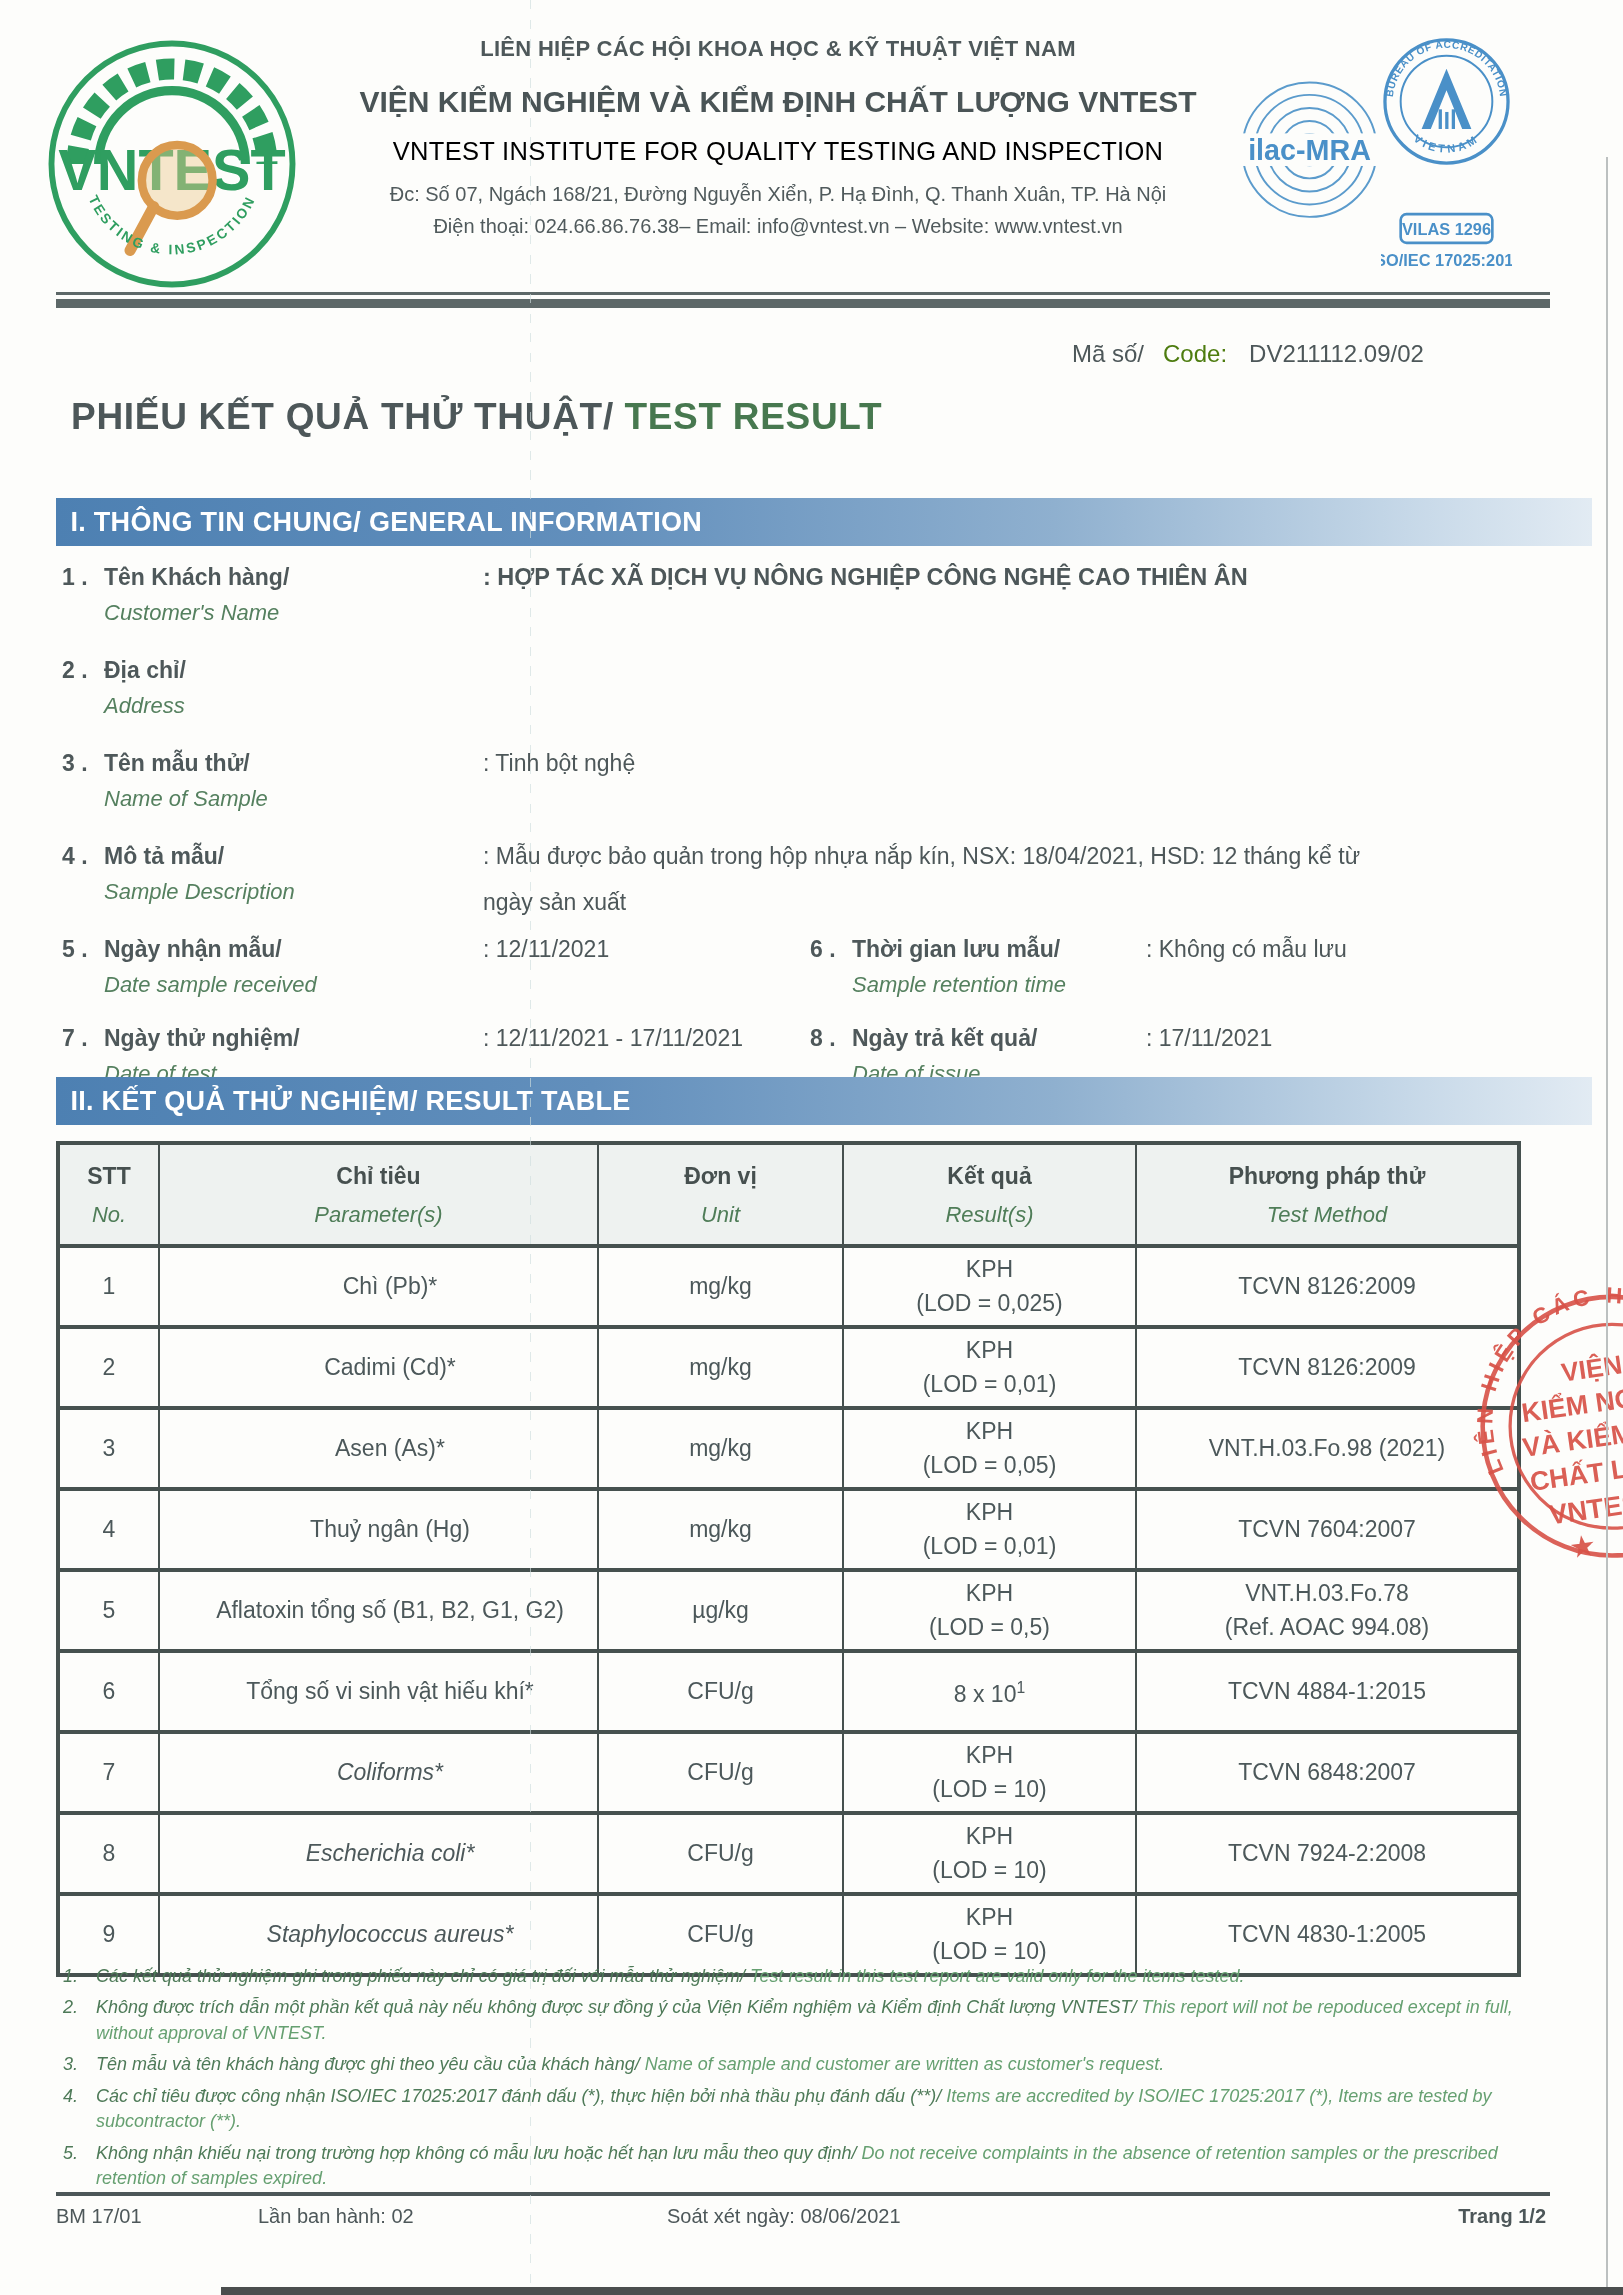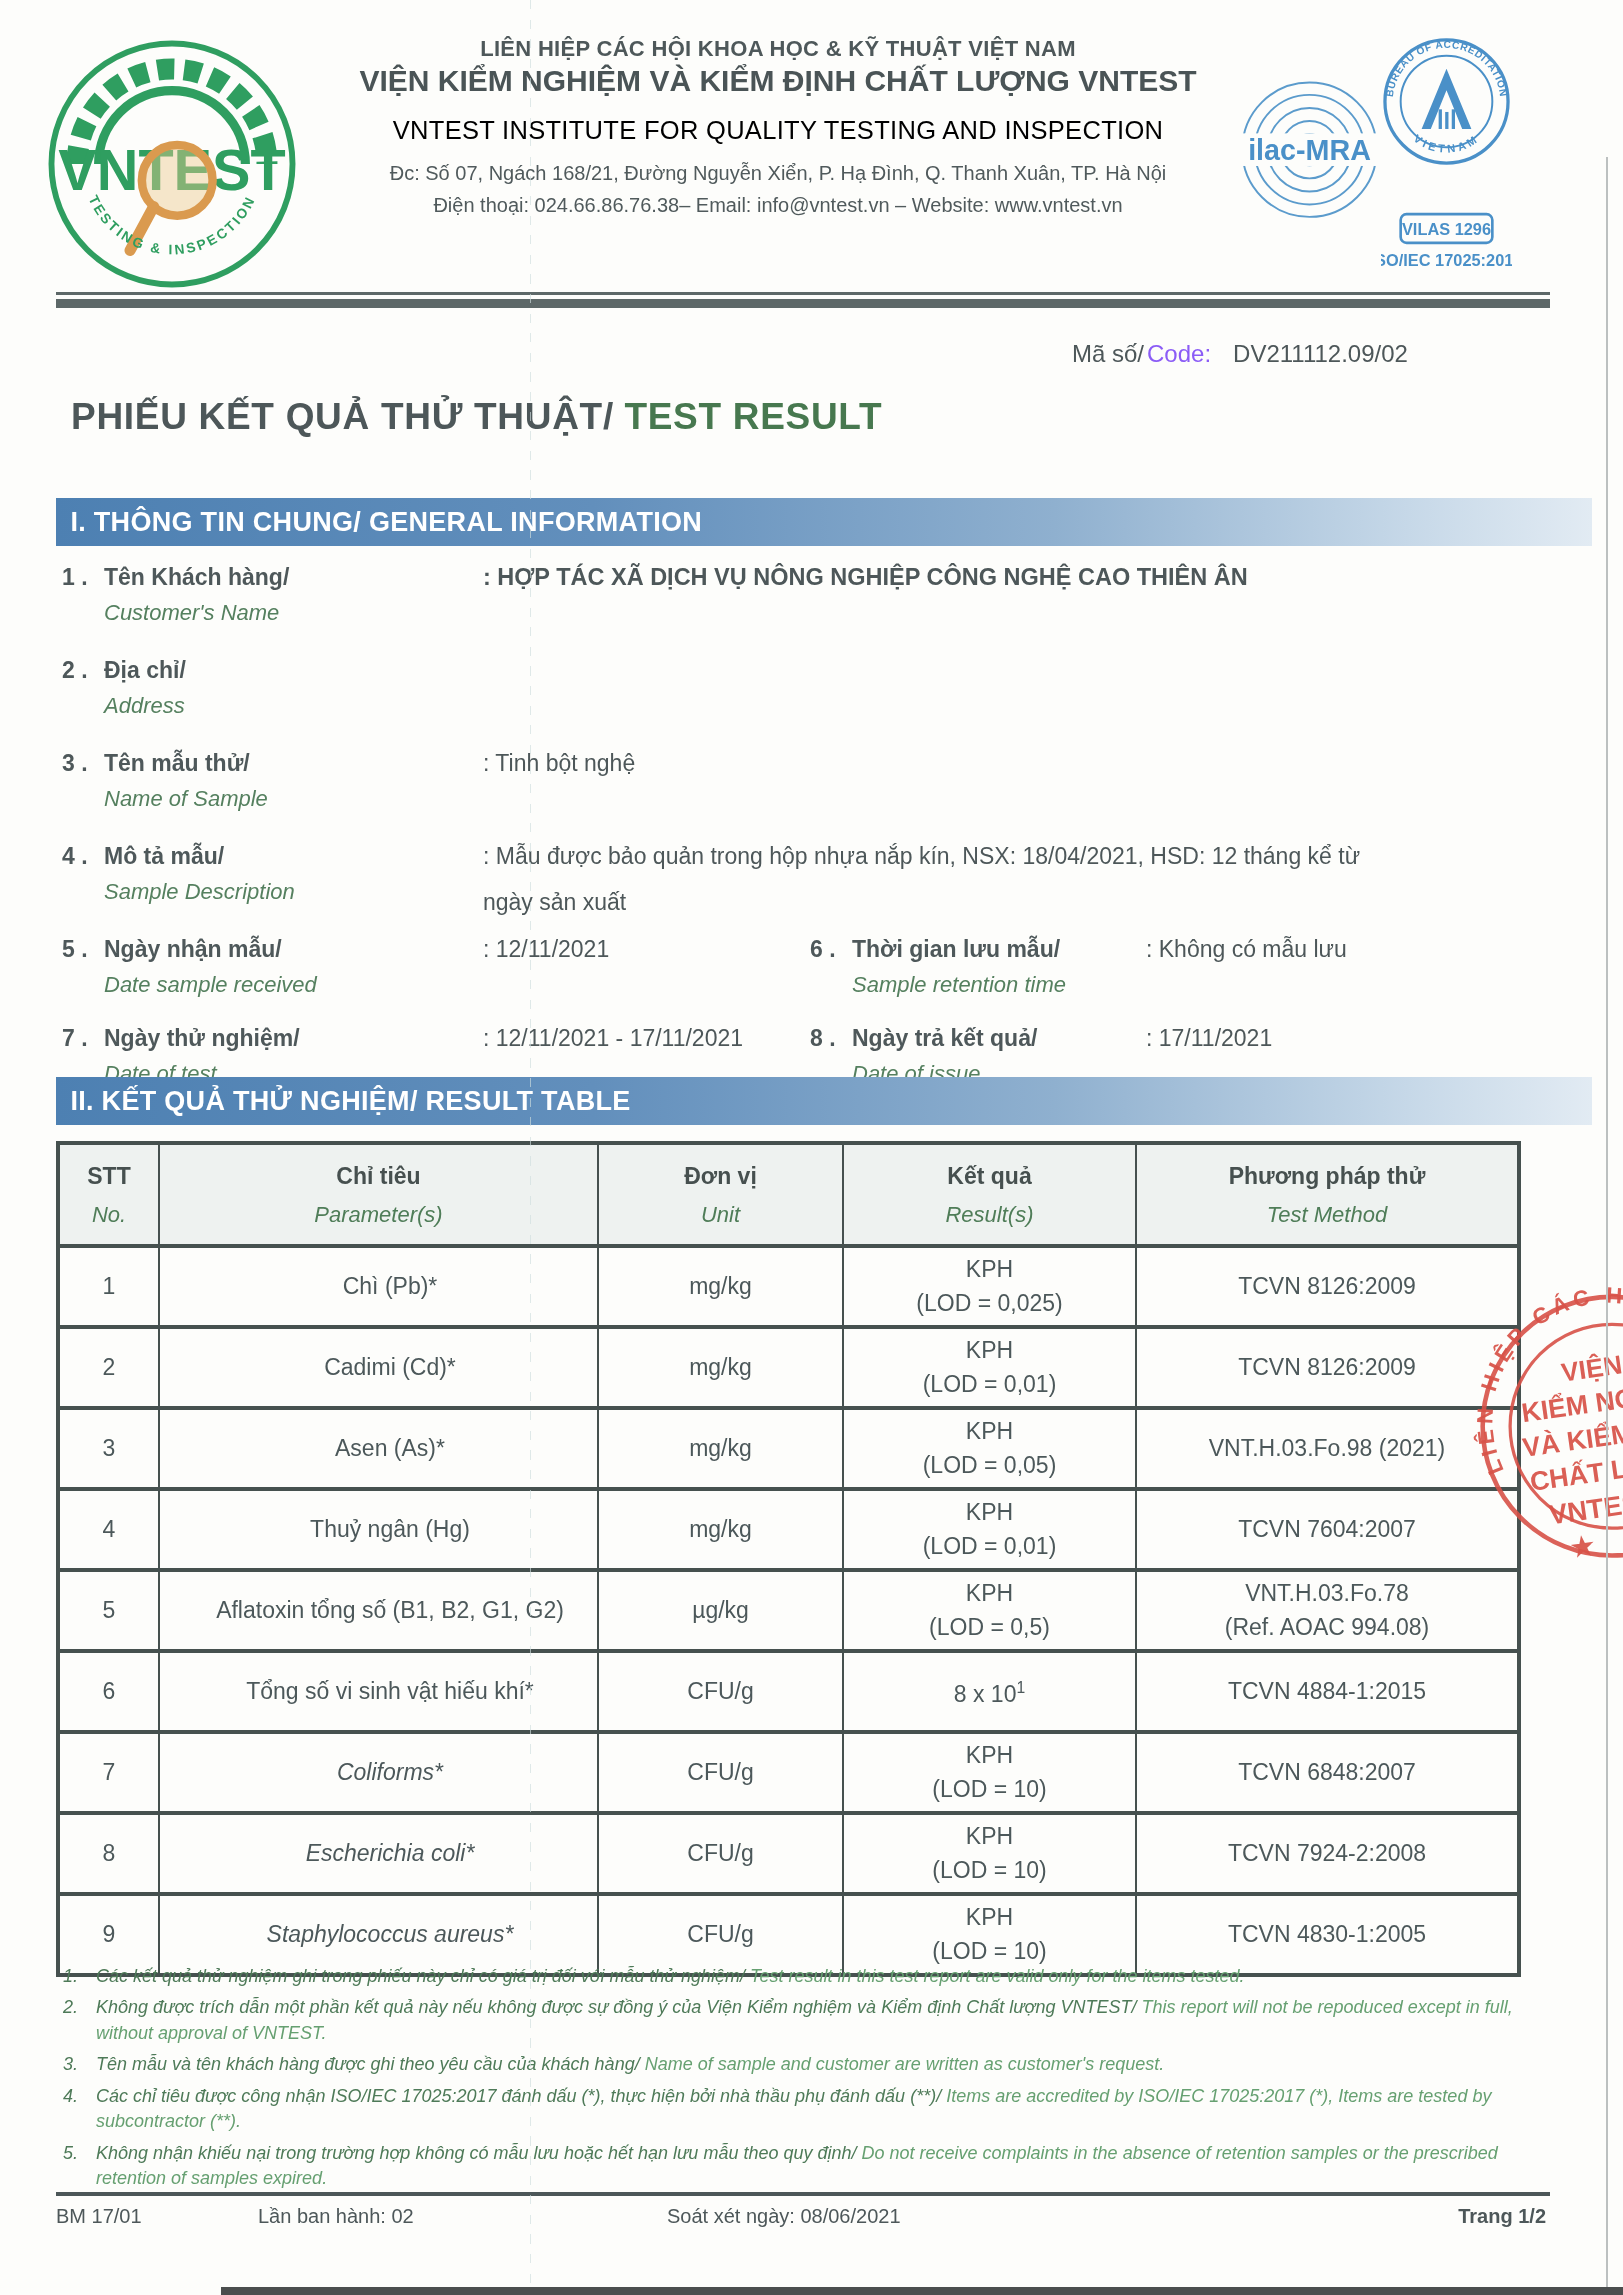--- a/index.html
+++ b/index.html
@@ -3,33 +3,33 @@
 <meta charset="utf-8">
 <style>
   html,body{margin:0;padding:0;background:#e8e8e8;}
   #page{position:relative;width:1623px;height:2295px;background:#fdfdfb;overflow:hidden;
         font-family:"Liberation Sans",sans-serif;color:#4b5557;}
 
   
   .logo-vntest{position:absolute;left:41px;top:33px;}
   .org-block{position:absolute;left:281px;top:36px;width:994px;text-align:center;}
   .org1{font-size:22px;font-weight:bold;color:#4e585a;letter-spacing:0.3px;}
-  .org2{font-size:30px;font-weight:bold;color:#4a5456;margin-top:2px;}
+  .org2{font-size:30px;font-weight:bold;color:#4a5456;margin-top:23px;}
   .org3{font-size:25.5px;color:#000000;margin-top:18px;letter-spacing:0.3px;}
   .org4{font-size:20px;color:#505a5c;margin-top:17px;text-align:center;}
   .org5{font-size:20px;color:#505a5c;margin-top:9.2px;}
   .logo-ilac{position:absolute;left:1241px;top:73px;}
   .logo-boa{position:absolute;left:1381px;top:36px;}
 
   .divider-top{position:absolute;left:56px;top:292px;width:1494px;}
   .div-thin{height:2.6px;background:#5d6868;}
   .div-thick{height:8.5px;background:#5d6868;margin-top:4.6px;}
 
   .code-line{position:absolute;top:340px;left:1072px;font-size:24px;color:#4d5759;}
-  .code-en{color:#8b5cf6;margin-left:3px;}
+  .code-en{color:#4d7c0f;margin-left:19px;}
   .code-val{margin-left:22px;color:#4d5759;}
 
   .title{position:absolute;top:396px;left:71px;font-size:37px;font-weight:bold;letter-spacing:0.7px;}
   .title-vn{color:#4d5759;}
   .title-en{color:#47784f;margin-left:10.5px;}
 
   .bar{position:absolute;left:56px;width:1536px;height:48px;box-sizing:border-box;
        background:linear-gradient(90deg,#4d80b2 0%,#628fbc 35%,#8fb0cf 65%,#c6d8e8 88%,#e2ebf3 100%);
        color:#ffffff;font-weight:bold;font-size:27px;line-height:48px;padding-left:14.4px;letter-spacing:0.3px;}
   #bar1{top:498px;}

